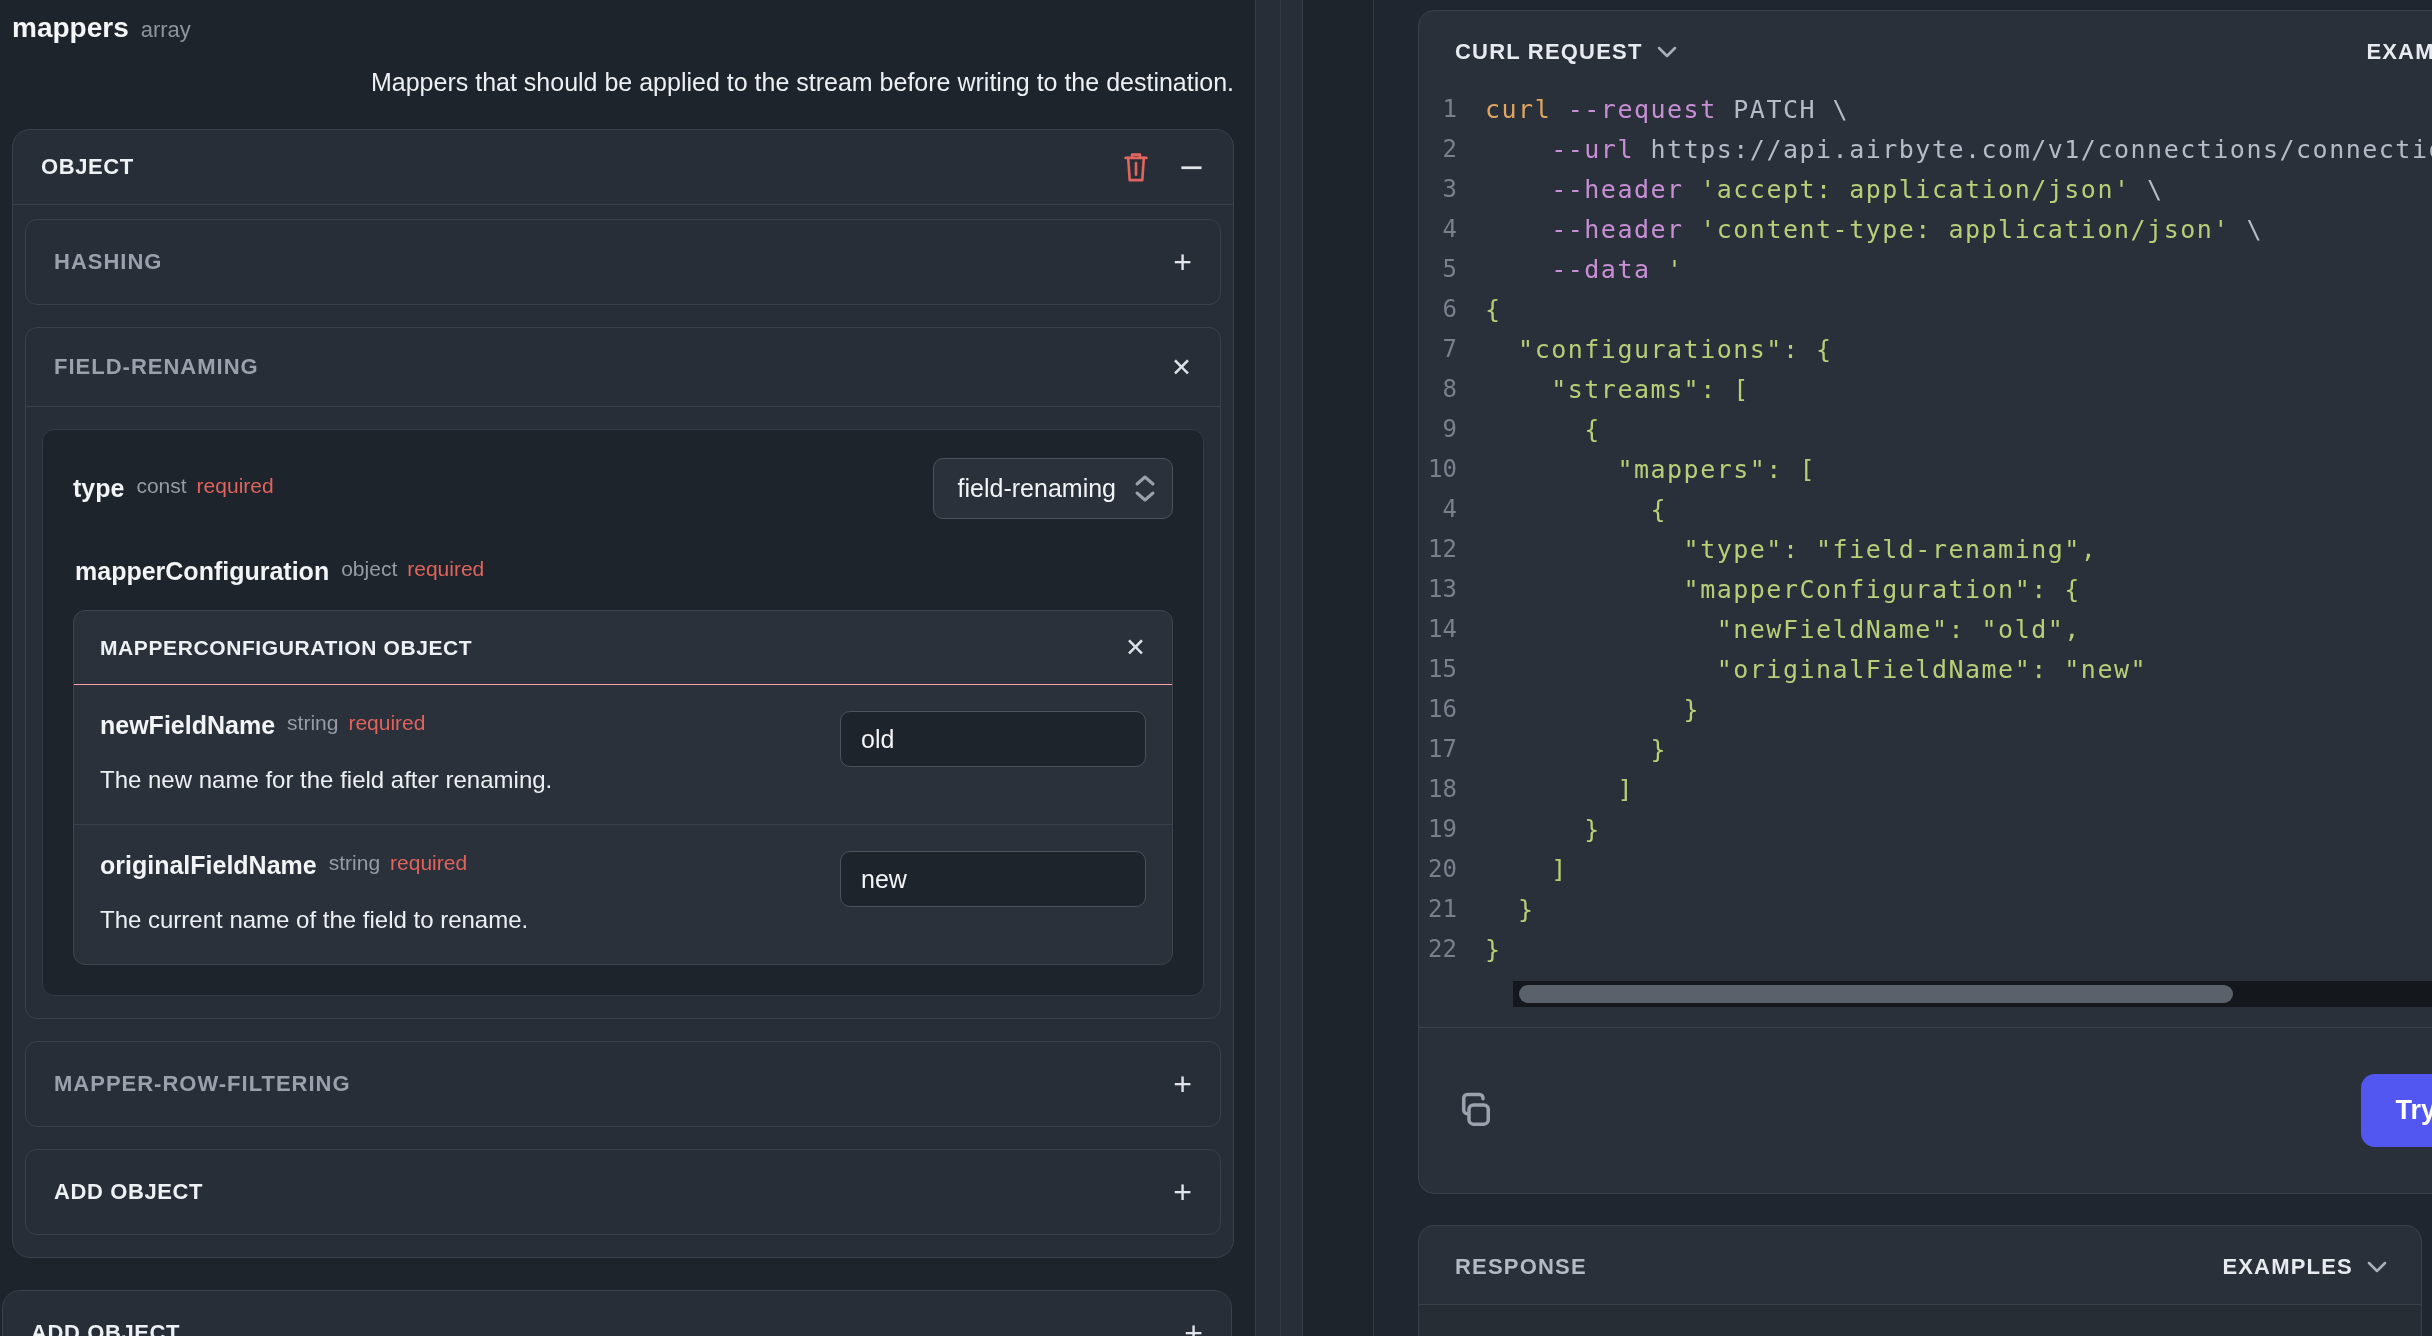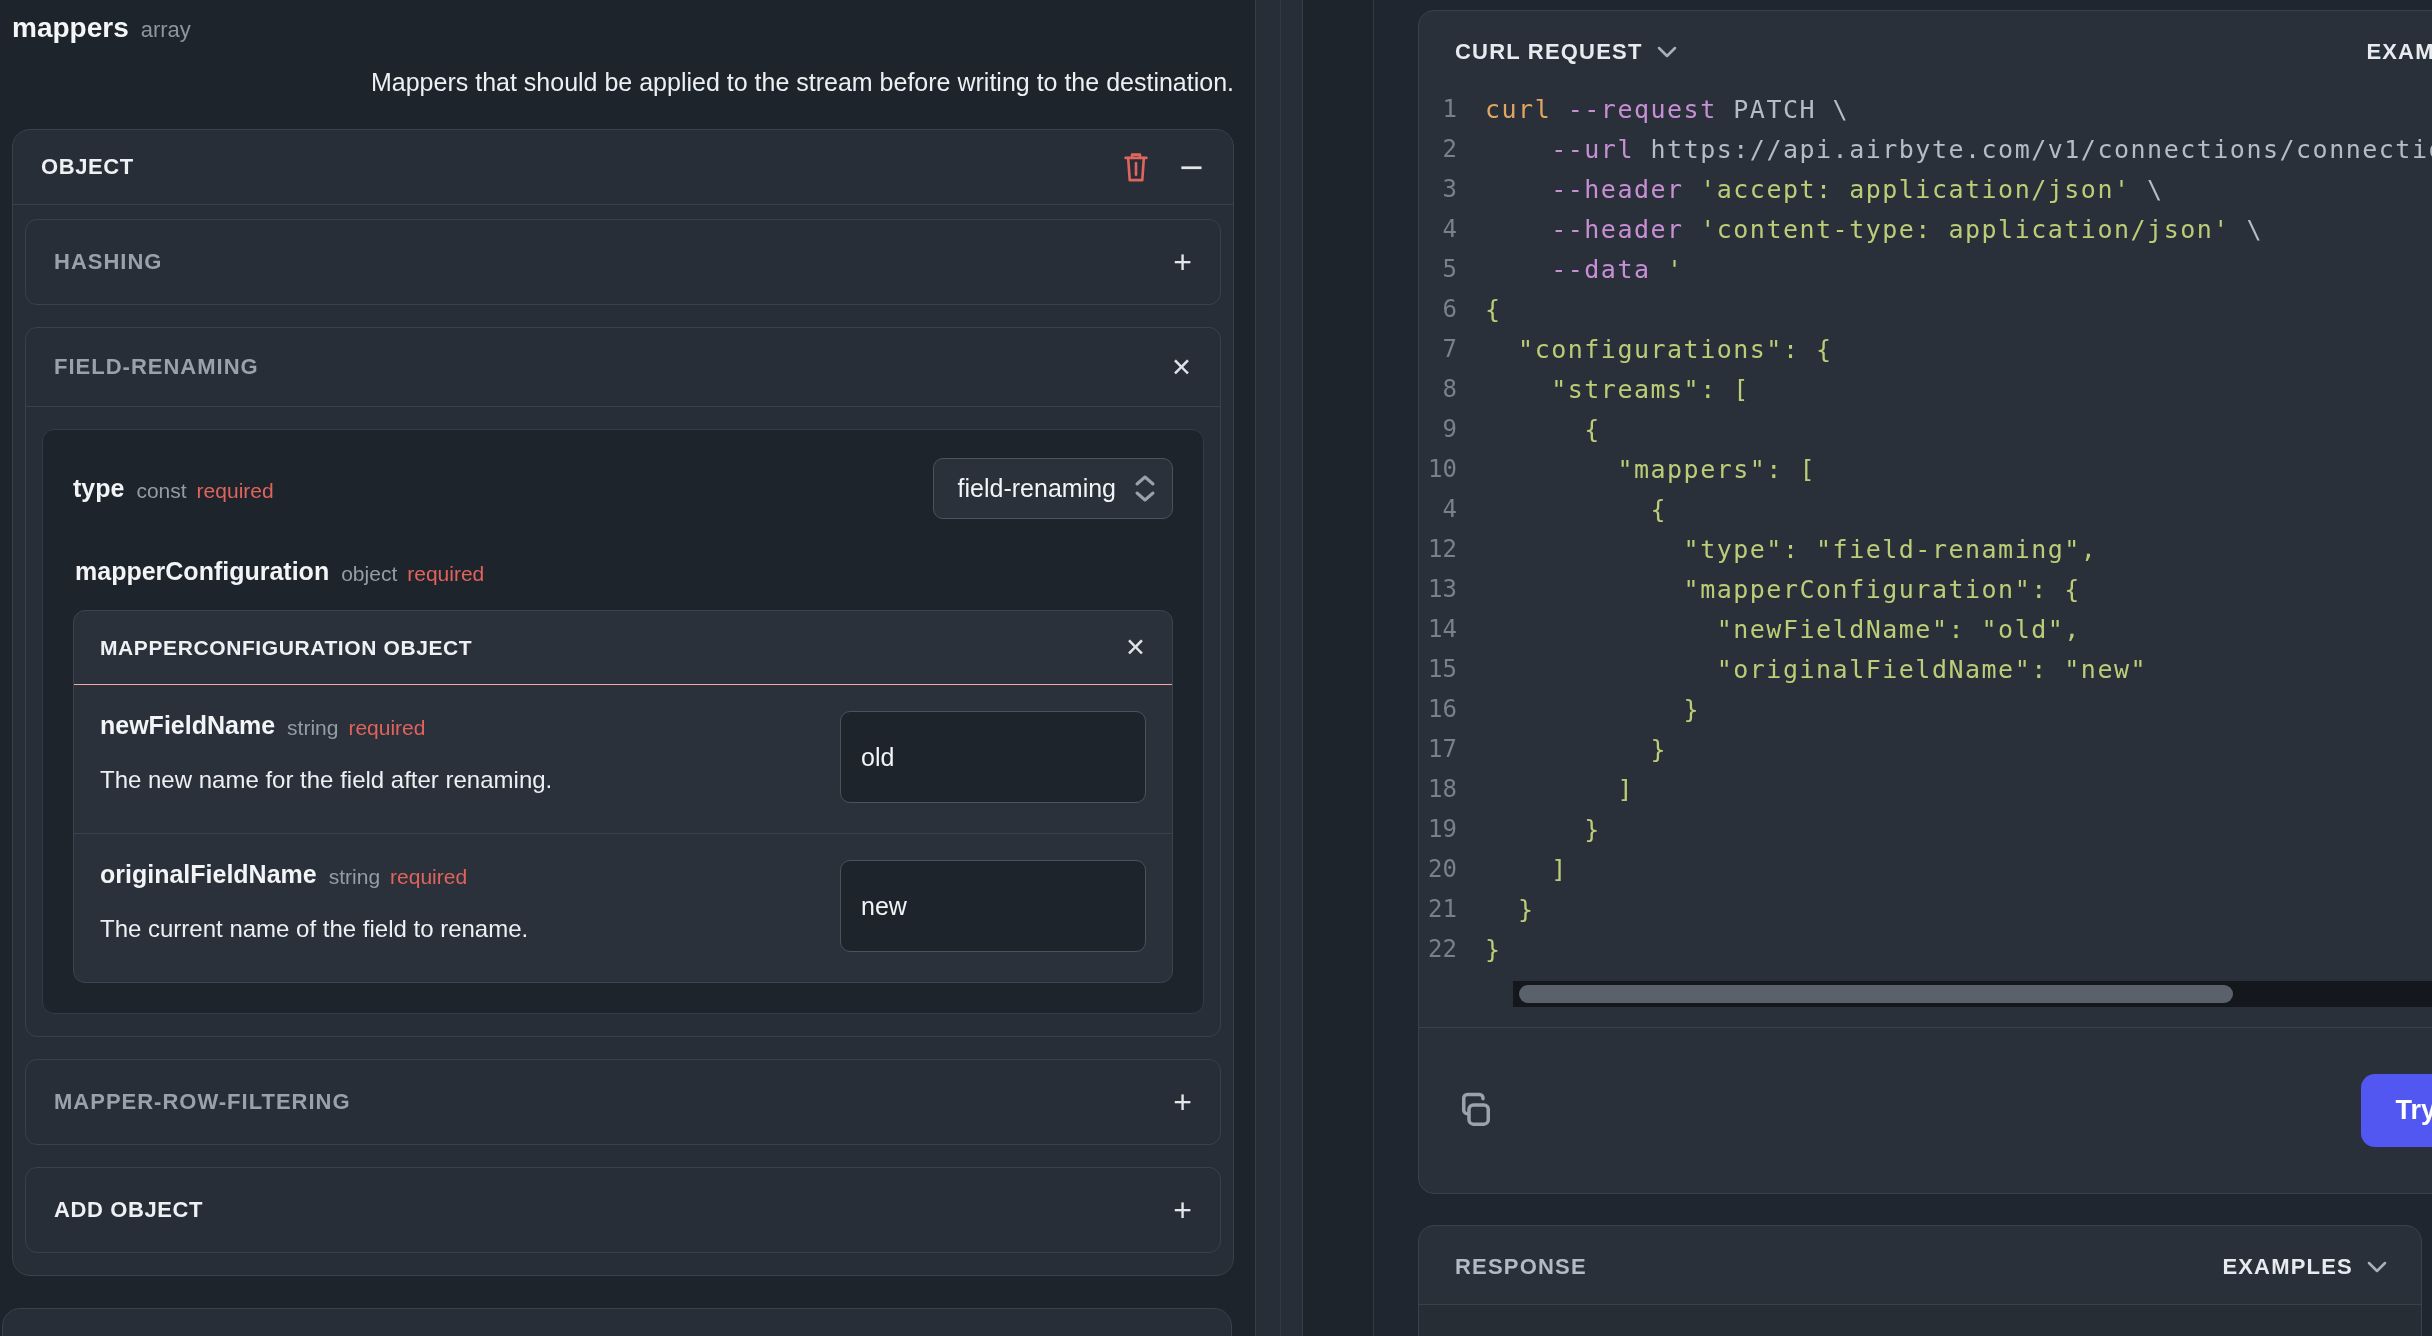--- a/index.html
+++ b/index.html
@@ -35,39 +35,39 @@
   .muted-title { font-size:22px; font-weight:bold; letter-spacing:1px; color:#99a1ac; }
   .white-title { font-size:22px; font-weight:bold; letter-spacing:0.6px; color:#eef1f4; }
   .mt { margin-top:22px; }
 
   .fr-card { margin-top:22px; }
   .fr-head { border-bottom:1px solid #3a414c; }
   .fr-body { padding:22px 16px; }
   .dark-box { background:#1e242c; border:1px solid #343b45; border-radius:12px; padding:28px 30px 30px; }
 
   .type-row { display:flex; align-items:center; }
-  .prop-line { display:flex; align-items:flex-end; }
+  .prop-line { display:flex; align-items:flex-start; }
   .prop-name { font-size:25px; font-weight:bold; color:#f2f4f6; }
   .prop-kind { font-size:21px; color:#959ca6; margin-left:12px; }
   .prop-req  { font-size:21px; color:#e0635c; margin-left:10px; }
 
   .select-box { margin-left:auto; display:flex; align-items:center; background:#2a313b; border:1px solid #4a525c; border-radius:10px; padding:15px 16px 15px 24px; cursor:pointer; }
   .select-value { font-size:25px; color:#f2f4f6; }
   .stepper { margin-left:18px; display:flex; flex-direction:column; gap:3px; }
 
   .mc-label-row { margin:38px 0 0 2px; }
   .mc-card { margin-top:24px; background:#2a313b; border:1px solid #3d444e; border-radius:12px; }
   .mc-head { display:flex; align-items:center; padding:24px 26px; border-bottom:1px solid #fca5a5; }
   .mc-head-title { font-size:21px; font-weight:bold; letter-spacing:0.6px; color:#eef1f4; }
 
   .field-row { display:flex; padding:26px 26px 30px; }
   .field-row + .field-row { border-top:1px solid #3a414c; }
   .field-left { flex:1; padding-right:30px; }
   .field-desc { margin-top:26px; font-size:24px; color:#edf0f3; }
-  .field-input { width:306px; height:92px; background:#1e242c; border:1px solid #4a525c; border-radius:10px; color:#f2f4f6; font-size:25px; font-family:"Liberation Sans", sans-serif; padding:0 18px 0 20px; align-self:flex-start; }
+  .field-input { width:306px; height:56px; background:#1e242c; border:1px solid #4a525c; border-radius:10px; color:#f2f4f6; font-size:25px; font-family:"Liberation Sans", sans-serif; padding:0 18px 0 20px; align-self:flex-start; }
 
   .outer-add { margin:32px 0 0 -10px; width:1230px; }
 
   
   .gutter { position:absolute; left:1255px; top:0; width:48px; height:1336px; background:#272e37; border-left:1px solid #363d47; border-right:1px solid #363d47; }
   .gutter-line { position:absolute; left:24px; top:0; width:1px; height:100%; background:#333a44; }
   .divider-v { position:absolute; left:1373px; top:0; width:1px; height:1336px; background:#343b45; }
   .right-bg { position:absolute; left:1374px; top:0; right:0; bottom:0; background:#20262f; }
 
   

